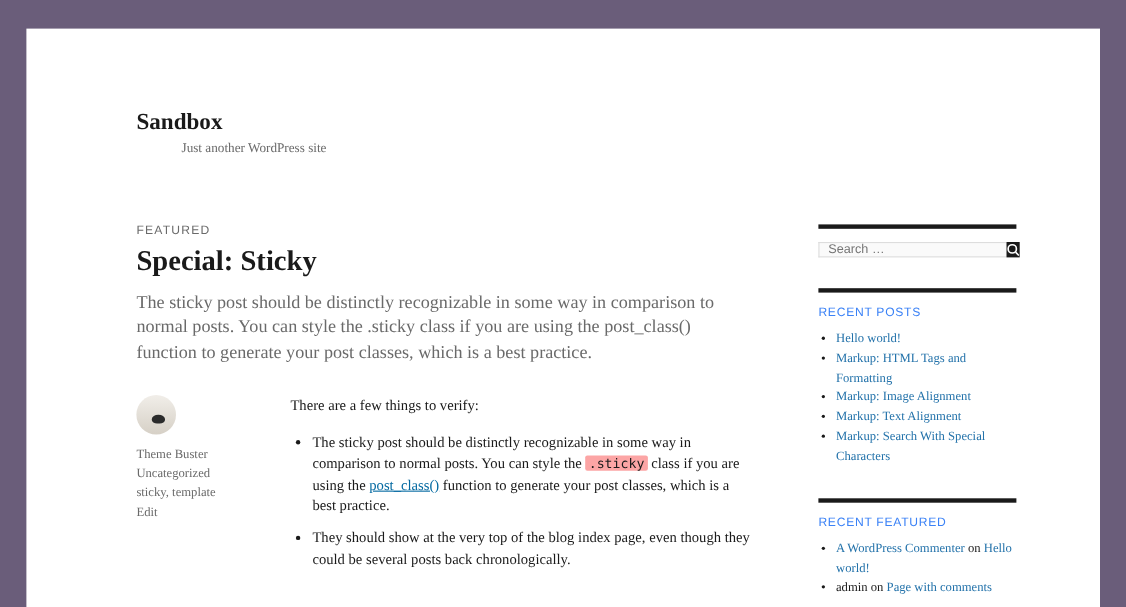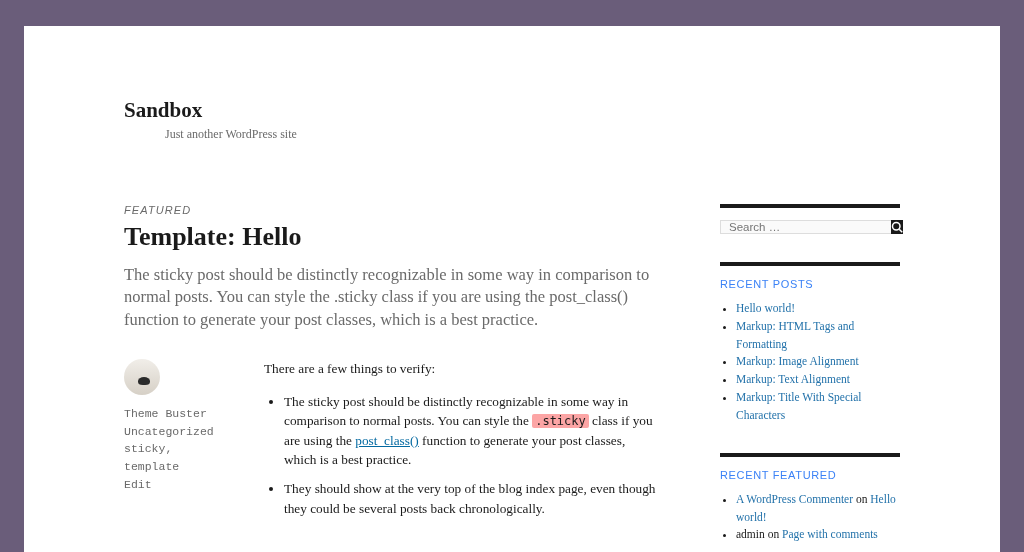--- a/index.html
+++ b/index.html
@@ -8,21 +8,21 @@
     font-family: -apple-system, BlinkMacSystemFont, "Segoe UI", Roboto, Arial, sans-serif;
     width: 1024px;
     height: 552px;
     overflow: hidden;
     padding: 26px 24px 0 24px;
   }
   .page {
     background: #fff;
     width: 100%;
     height: 100%;
-    padding: 72px 100px 0 100px;
+    padding: 72px 76px 0 100px;
     overflow: hidden;
   }
   
   .site-title {
     font-size: 21px;
     font-weight: 700;
     color: #1a1a1a;
     font-family: Georgia, 'Times New Roman', serif;
   }
   .tagline {
@@ -40,21 +40,20 @@
   .main { flex: 1; min-width: 0; }
   .sidebar { width: 180px; flex-shrink: 0; }
 
   
   .featured-label {
     font-size: 11px;
     letter-spacing: 0.1em;
     color: #6a6a6a;
     text-transform: uppercase;
     font-family: Arial, sans-serif;
-    font-style: italic;
   }
   .post-title {
     font-size: 26px;
     font-weight: 700;
     color: #1a1a1a;
     margin-top: 6px;
     font-family: Georgia, 'Times New Roman', serif;
   }
   .excerpt {
     font-size: 16.5px;
@@ -80,21 +79,21 @@
     position:absolute;
     width:12px;height:8px;
     background:#2b2b2b;
     border-radius:50% 50% 40% 40%;
     top:18px;left:14px;
   }
   .meta-line {
     font-size: 11.5px;
     color: #6a6a6a;
     line-height: 1.55;
-    font-family: Liberation Mono, monospace;
+    font-family: Liberation Serif, serif;
   }
   .post-content { flex: 1; font-size: 13.3px; line-height: 1.45; font-family: Georgia, 'Times New Roman', serif; color:#1a1a1a;}
   .post-content p { margin-bottom: 14px; }
   .post-content ul { padding-left: 20px; }
   .post-content li { margin-bottom: 10px; }
   code.tag { background:#fca5a5; padding:0 3px; border-radius:2px; font-family: monospace; font-size:12px;}
   a.inlink { color:#0369a1; text-decoration: underline; }
 
   
   .widget { margin-bottom: 28px; }
@@ -141,21 +140,21 @@
 
   <header>
     <div class="site-title">Sandbox</div>
     <div class="tagline">Just another WordPress site</div>
   </header>
 
   <div class="content-area">
 
     <main class="main">
       <div class="featured-label">FEATURED</div>
-      <h1 class="post-title">Template: Hello</h1>
+      <h1 class="post-title">Special: Sticky</h1>
       <p class="excerpt">The sticky post should be distinctly recognizable in some way in comparison to normal posts. You can style the .sticky class if you are using the post_class() function to generate your post classes, which is a best practice.</p>
 
       <div class="post-body">
         <div class="post-meta">
           <div class="avatar"></div>
           <div class="meta-line">Theme Buster</div>
           <div class="meta-line">Uncategorized</div>
           <div class="meta-line">sticky, template</div>
           <div class="meta-line">Edit</div>
         </div>
@@ -187,21 +186,21 @@
       </section>
 
       <section class="widget">
         <hr class="widget-divider">
         <h3 class="widget-title">RECENT POSTS</h3>
         <ul>
           <li><a href="#">Hello world!</a></li>
           <li><a href="#">Markup: HTML Tags and Formatting</a></li>
           <li><a href="#">Markup: Image Alignment</a></li>
           <li><a href="#">Markup: Text Alignment</a></li>
-          <li><a href="#">Markup: Title With Special Characters</a></li>
+          <li><a href="#">Markup: Search With Special Characters</a></li>
         </ul>
       </section>
 
       <section class="widget">
         <hr class="widget-divider">
         <h3 class="widget-title">RECENT FEATURED</h3>
         <ul>
           <li><a class="clink" href="#">A WordPress Commenter</a> <span class="on">on</span> <a class="clink" href="#">Hello world!</a></li>
           <li><span>admin</span> <span class="on">on</span> <a class="clink" href="#">Page with comments</a></li>
 

